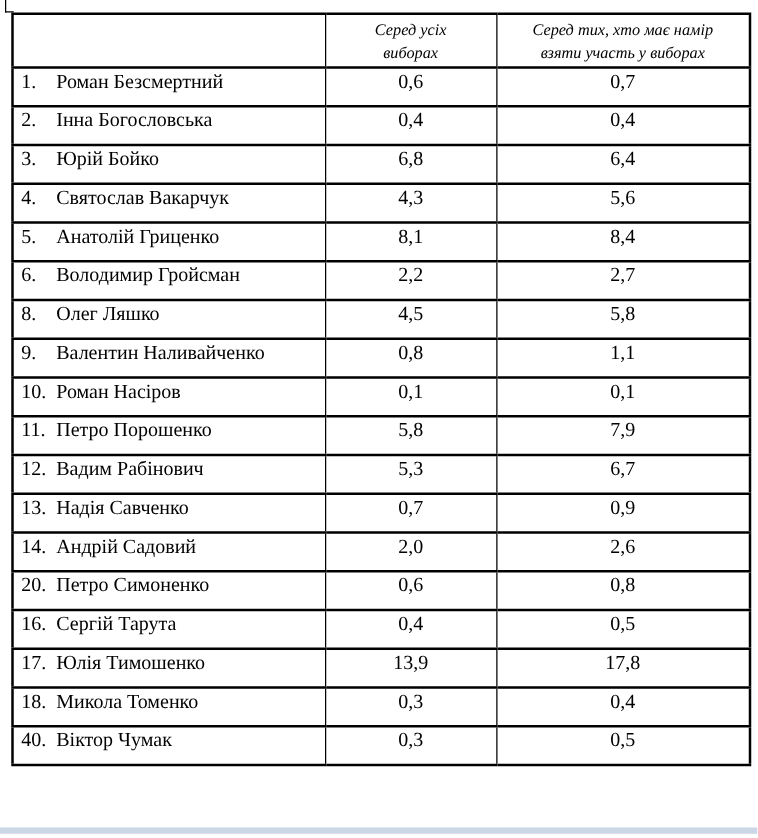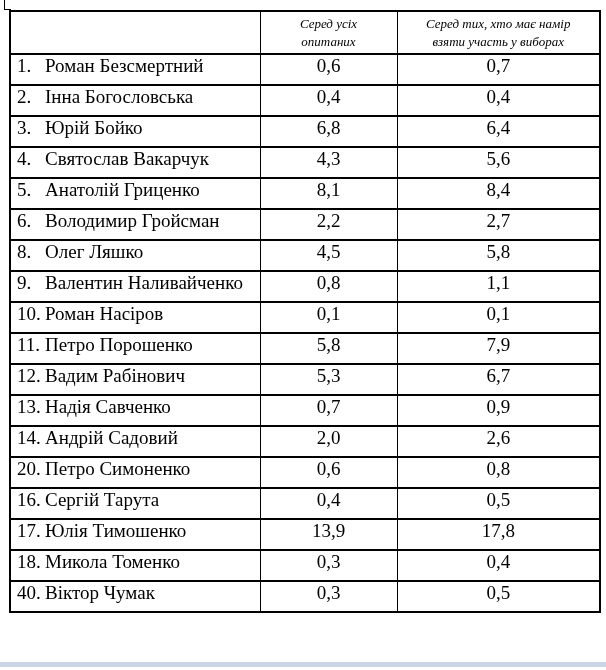--- a/index.html
+++ b/index.html
@@ -38,21 +38,21 @@
     height: 38px;
     padding: 3px 4px 0;
     font-style: italic;
     font-size: 13px;
     line-height: 18px;
     text-align: center;
   }
   tbody td {
     height: 26px;
     padding: 3px 4px 0;
-    font-size: 19px;
+    font-size: 16px;
     line-height: 15px;
   }
   td.name-cell { padding-left: 6px; text-align: left; }
   td.num-cell  { text-align: center; }
   .row-num { display: inline-block; width: 28px; }
 
   .bottom-strip {
     position: absolute; left: 0; top: 662px;
     width: 606px; height: 5px;
     background: #cbd7e6;
@@ -70,21 +70,21 @@
     <colgroup>
       <col class="c-name">
       <col class="c-all">
       <col class="c-vot">
     </colgroup>
     <thead>
       <tr>
         <td class="name-cell"></td>
         <td class="num-cell">
           <div>Серед усіх</div>
-          <div>опитаних</div>
+          <div>виборах</div>
         </td>
         <td class="num-cell">
           <div>Серед тих, хто має намір</div>
           <div>взяти участь у виборах</div>
         </td>
       </tr>
     </thead>
     <tbody>
         <tr>
           <td class="name-cell"><span class="row-num">1.</span><span>Роман Безсмертний</span></td>

